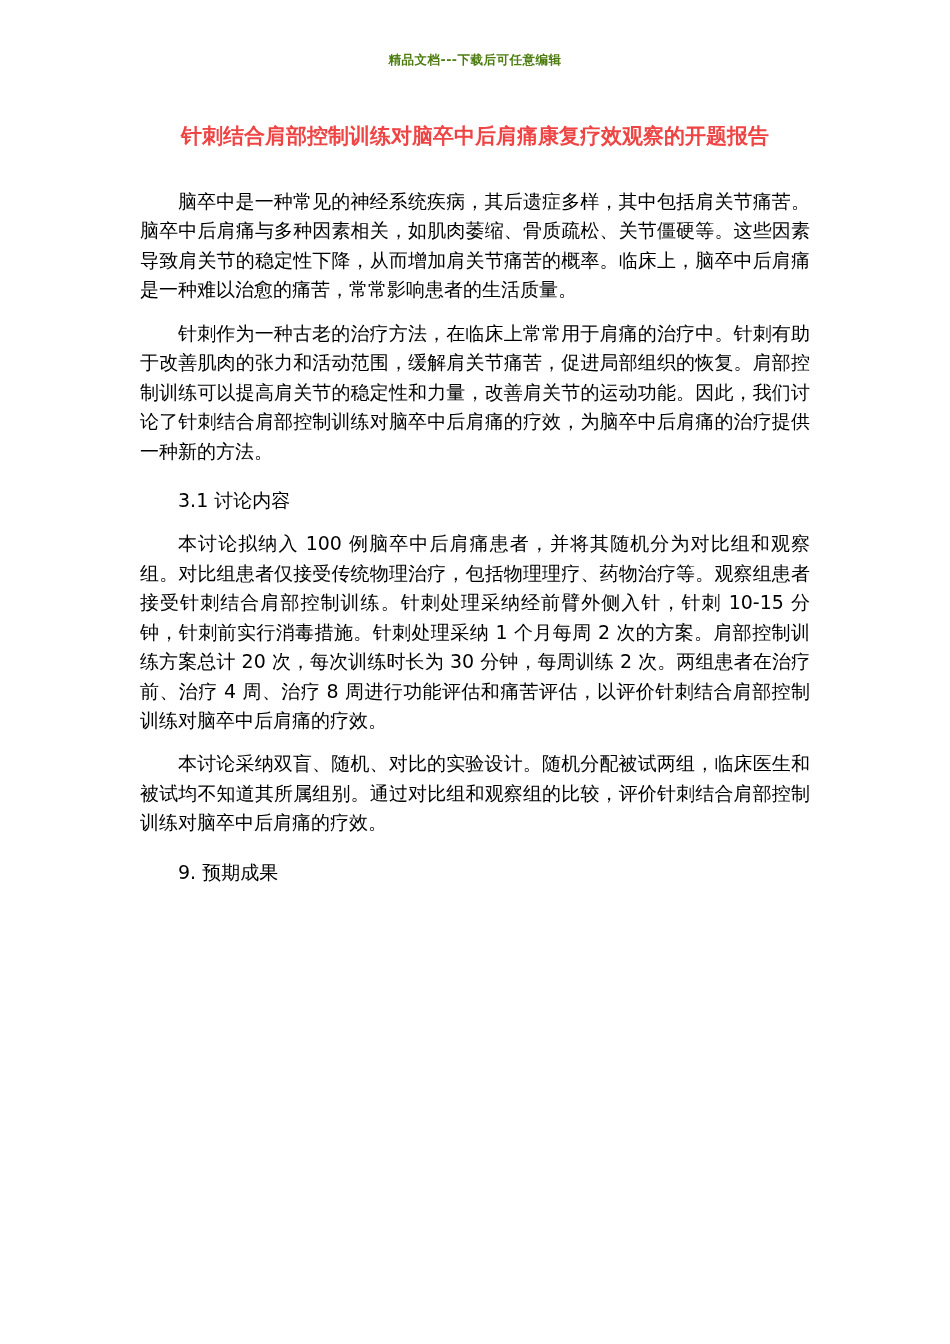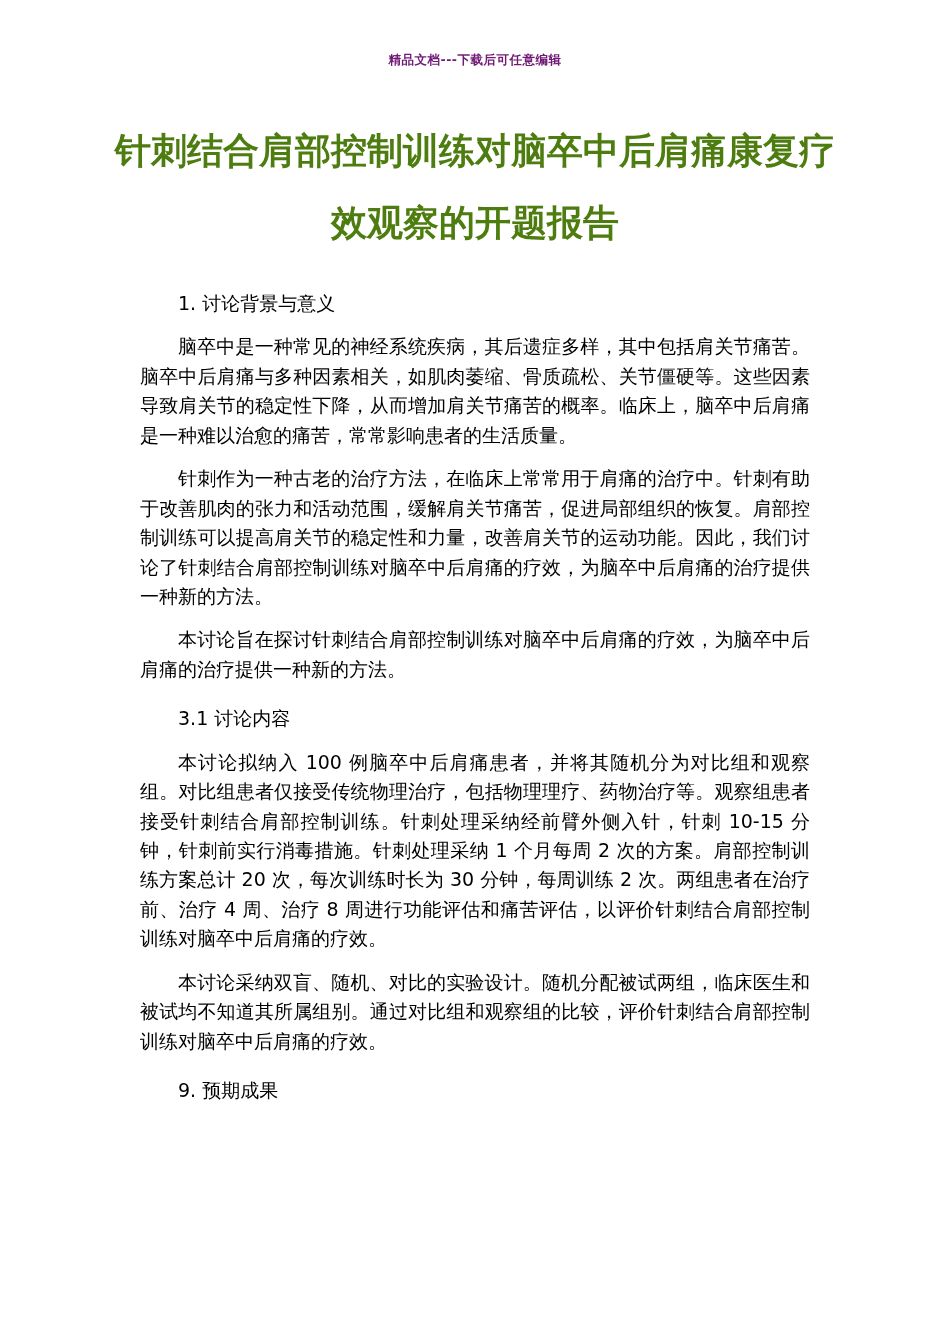--- a/index.html
+++ b/index.html
@@ -17,29 +17,29 @@
     color: #000000;
     font-family: "DejaVu Sans", "Liberation Sans", sans-serif;
     padding: 52px 140px 0 140px;
     overflow: hidden;
   }
   .header-note {
     text-align: center;
     font-size: 12.5px;
     font-weight: 700;
     letter-spacing: 0.5px;
-    color: #701a75;
+    color: #4d7c0f;
   }
   .doc-title {
-    font-size: 36px;
+    font-size: 21px;
     font-weight: 700;
     text-align: center;
     line-height: 2.0;
     margin: 46px -36px 30px -36px; 
-    color: #4d7c0f;
+    color: #ef4444;
   }
   .content {
     margin-top: 30px;
   }
   .block {
     font-size: 19px;
     line-height: 1.55;
     text-indent: 2em;
     margin: 14px 0;
     color: #000000;
@@ -56,28 +56,26 @@
 <body>
 
 <div class="page">
 
   <div class="header-note">精品文档---下载后可任意编辑</div>
 
   <h1 class="doc-title">针刺结合肩部控制训练对脑卒中后肩痛康复疗效观察的开题报告</h1>
 
   <div class="content">
 
-    <p class="block heading">1. 讨论背景与意义</p>
 
     <p class="block paragraph">脑卒中是一种常见的神经系统疾病，其后遗症多样，其中包括肩关节痛苦。脑卒中后肩痛与多种因素相关，如肌肉萎缩、骨质疏松、关节僵硬等。这些因素导致肩关节的稳定性下降，从而增加肩关节痛苦的概率。临床上，脑卒中后肩痛是一种难以治愈的痛苦，常常影响患者的生活质量。</p>
 
     <p class="block paragraph">针刺作为一种古老的治疗方法，在临床上常常用于肩痛的治疗中。针刺有助于改善肌肉的张力和活动范围，缓解肩关节痛苦，促进局部组织的恢复。肩部控制训练可以提高肩关节的稳定性和力量，改善肩关节的运动功能。因此，我们讨论了针刺结合肩部控制训练对脑卒中后肩痛的疗效，为脑卒中后肩痛的治疗提供一种新的方法。</p>
 
 
-    <p class="block paragraph">本讨论旨在探讨针刺结合肩部控制训练对脑卒中后肩痛的疗效，为脑卒中后肩痛的治疗提供一种新的方法。</p>
 
 
     <p class="block heading">3.1 讨论内容</p>
 
     <p class="block paragraph">本讨论拟纳入 100 例脑卒中后肩痛患者，并将其随机分为对比组和观察组。对比组患者仅接受传统物理治疗，包括物理理疗、药物治疗等。观察组患者接受针刺结合肩部控制训练。针刺处理采纳经前臂外侧入针，针刺 10-15 分钟，针刺前实行消毒措施。针刺处理采纳 1 个月每周 2 次的方案。肩部控制训练方案总计 20 次，每次训练时长为 30 分钟，每周训练 2 次。两组患者在治疗前、治疗 4 周、治疗 8 周进行功能评估和痛苦评估，以评价针刺结合肩部控制训练对脑卒中后肩痛的疗效。</p>
 
 
     <p class="block paragraph">本讨论采纳双盲、随机、对比的实验设计。随机分配被试两组，临床医生和被试均不知道其所属组别。通过对比组和观察组的比较，评价针刺结合肩部控制训练对脑卒中后肩痛的疗效。</p>
 
     <p class="block heading">9. 预期成果</p>

